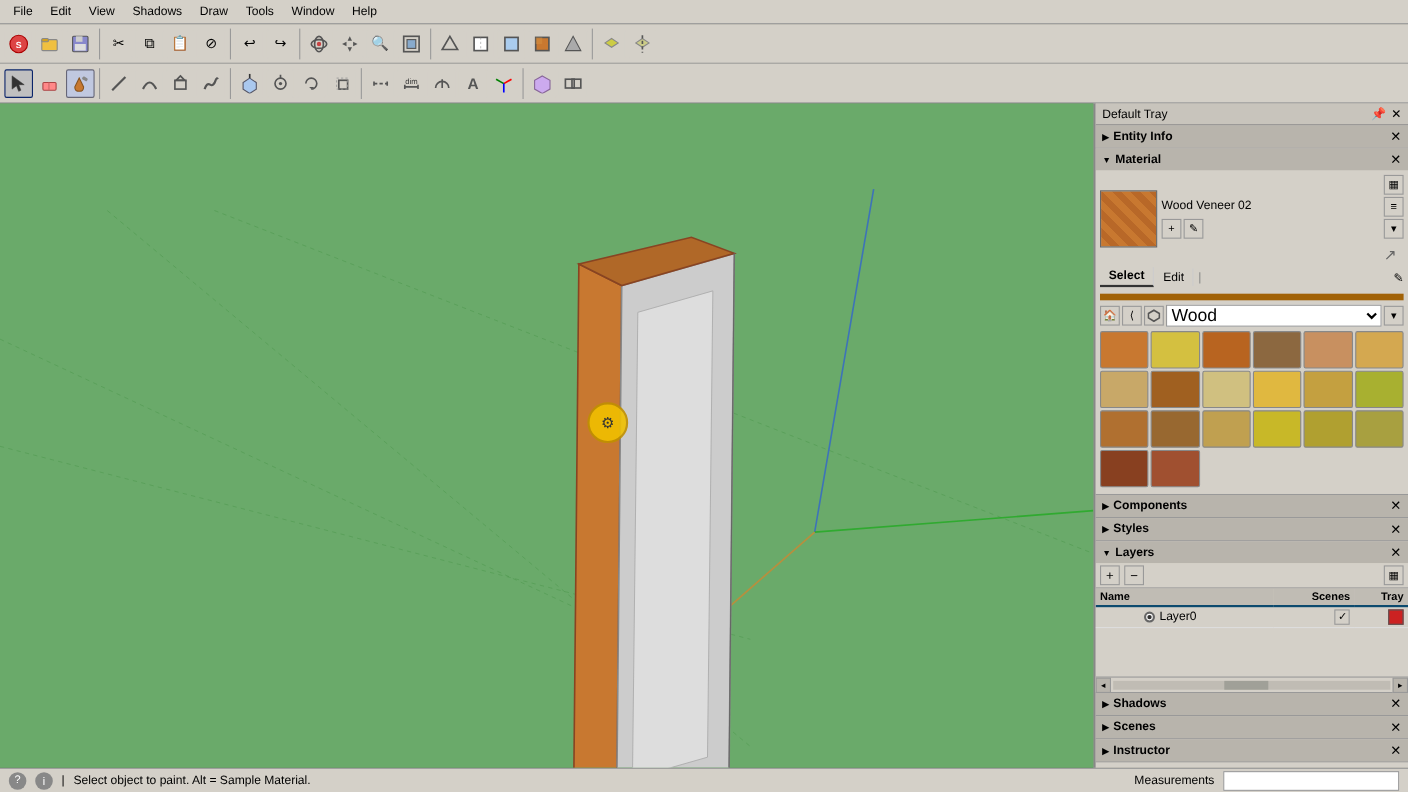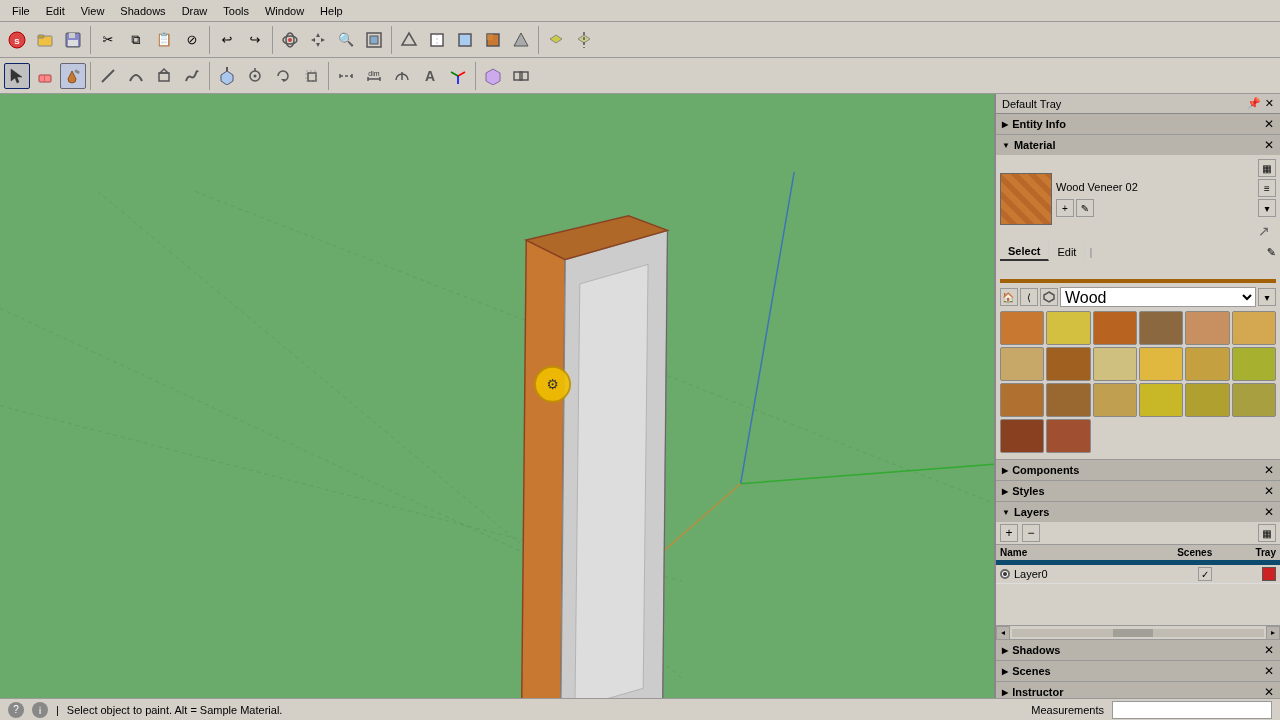--- a/index.html
+++ b/index.html
@@ -142,22 +142,22 @@
       justify-content: center;
       cursor: pointer;
       font-size: 10px;
     }
 
     
     .select-edit-bar {
       display: flex;
       align-items: center;
       margin-bottom: 4px;
-      border-bottom: 4px solid #a16207;
-      padding-bottom: 18px;
+      border-bottom: 6px solid #a16207;
+      padding-bottom: 6px;
     }
     .sel-tab {
       padding: 2px 8px;
       cursor: pointer;
       font-size: 11px;
       border-right: 1px solid #ccc;
     }
     .sel-tab.active {
       font-weight: bold;
       border-bottom: 2px solid #333;
@@ -237,21 +237,21 @@
     }
 
     .layers-table {
       width: 100%;
       border-collapse: collapse;
     }
     .layers-table th {
       background: #c0bcb4;
       font-size: 10px;
       padding: 2px 4px;
-      border-bottom: 5px solid #0c4a6e;
+      border-bottom: 2px solid #0c4a6e;
       text-align: left;
       margin-left: 34px;
     }
     .layers-table th.right { text-align: right; }
     .layers-table td {
       padding: 2px 4px;
       font-size: 11px;
       border-bottom: 1px solid #ddd;
     }
     .layer-radio {
@@ -756,21 +756,21 @@
             <thead>
               <tr>
                 <th>Name</th>
                 <th class="right">Scenes</th>
                 <th class="right">Tray</th>
               </tr>
             </thead>
             <tbody>
               <tr>
                 <td>
-                  <div style="display:flex;align-items:center;gap:4px;">
+                  <div style="display:flex;align-items:center;gap:4px;margin-left:40px;">
                     <div class="layer-radio active"></div>
                     <span>Layer0</span>
                   </div>
                 </td>
                 <td style="text-align:right;">
                   <div class="layer-visible-check" style="margin-left:auto;">✓</div>
                 </td>
                 <td style="text-align:right;">
                   <div class="layer-color-box" style="background:#cc2222; margin-left:auto;"></div>
                 </td>

